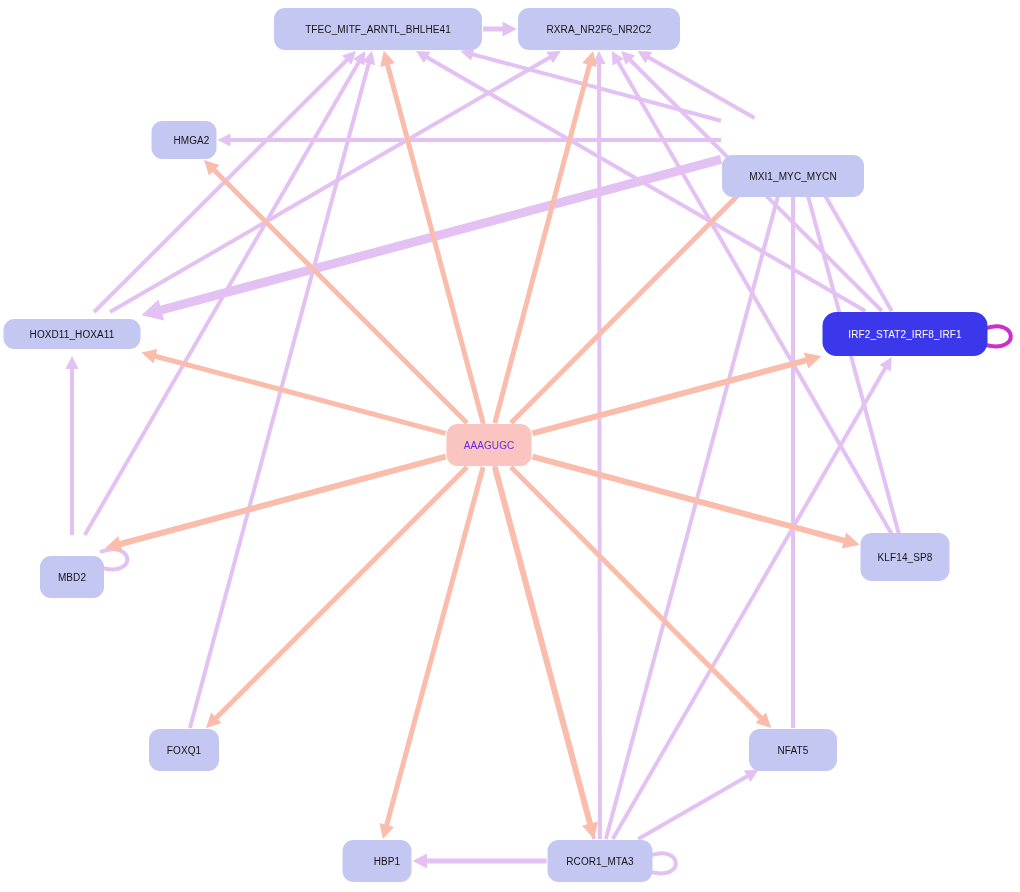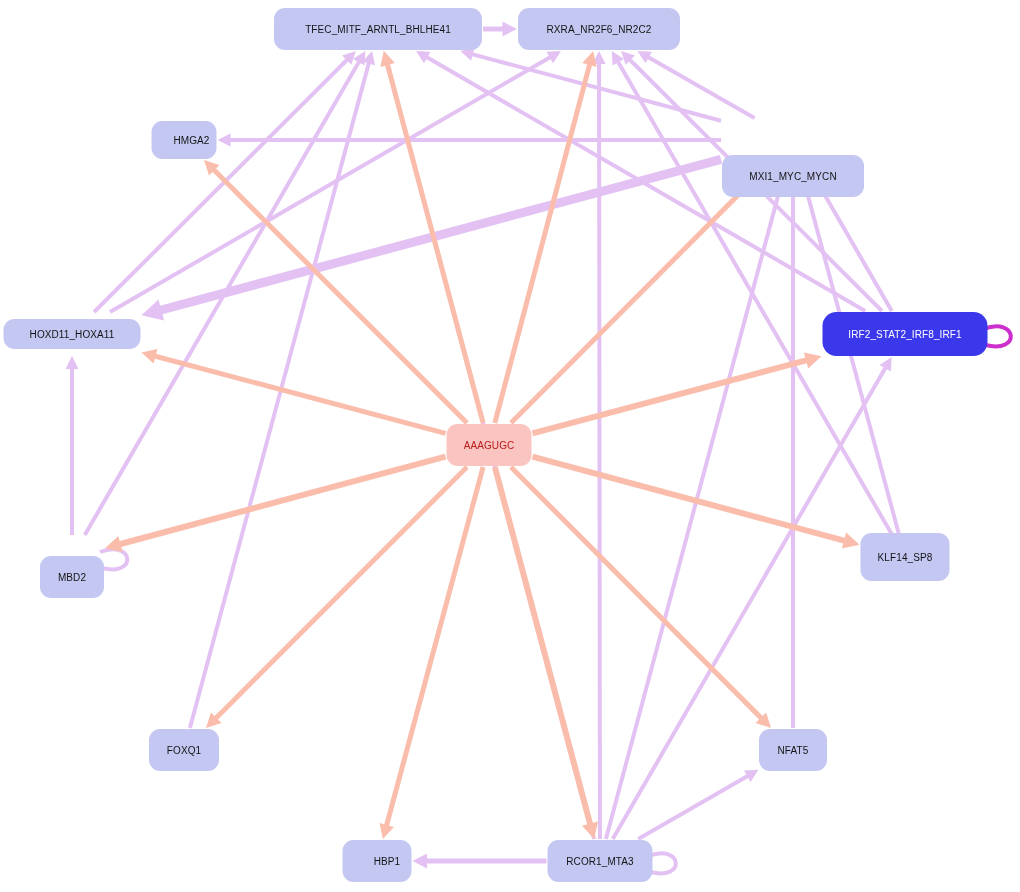--- a/index.html
+++ b/index.html
@@ -4,21 +4,21 @@
 <style>
   html,body{margin:0;padding:0;background:#ffffff;}
   body{font-family:"Liberation Sans", sans-serif;}
   #canvas{position:relative;width:1020px;height:892px;background:#ffffff;overflow:hidden;}
   #edges{position:absolute;left:0;top:0;width:1020px;height:892px;}
   .node{position:absolute;box-sizing:border-box;display:flex;align-items:center;
         justify-content:center;border-radius:11px;font-size:10px;letter-spacing:0.1px;
         white-space:nowrap;transform:translate(-50%,-50%);}
   .node.tf{background:#c3c7f1;color:#141414;}
   .node.hl{background:#3b37ea;color:#ffffff;border-radius:14px;}
-  .node.mir{background:#fac5c0;color:#b91c1c;}
+  .node.mir{background:#fac5c0;color:#6d28d9;}
 </style>
 </head>
 <body>
 
 <div id="canvas">
   <svg id="edges" viewBox="0 0 1020 892" xmlns="http://www.w3.org/2000/svg">
       <g>
         <line x1="483" y1="29" x2="504.5" y2="29" stroke="#e3c2f3" stroke-width="5" stroke-linecap="butt"></line>
         <polygon points="517,29 502.5,36.45 502.5,21.55" fill="#e3c2f3"></polygon>
       </g>
@@ -190,21 +190,21 @@
     </div>
     <div class="node tf" style="left: 72px; top: 577px; width: 64px; height: 42px;">
       <span>MBD2</span>
     </div>
     <div class="node tf" style="left: 905px; top: 557px; width: 89px; height: 48px; justify-content: center;">
       <span>KLF14_SP8</span>
     </div>
     <div class="node tf" style="left: 184px; top: 750px; width: 70px; height: 42px;">
       <span>FOXQ1</span>
     </div>
-    <div class="node tf" style="left: 793px; top: 750px; width: 68px; height: 42px;">
+    <div class="node tf" style="left: 793px; top: 750px; width: 88px; height: 42px;">
       <span>NFAT5</span>
     </div>
     <div class="node tf" style="left: 377px; top: 861px; width: 69px; height: 42px; padding-left: 20px;">
       <span>HBP1</span>
     </div>
     <div class="node tf" style="left: 600px; top: 861px; width: 105px; height: 42px;">
       <span>RCOR1_MTA3</span>
     </div>
   </div>
 

